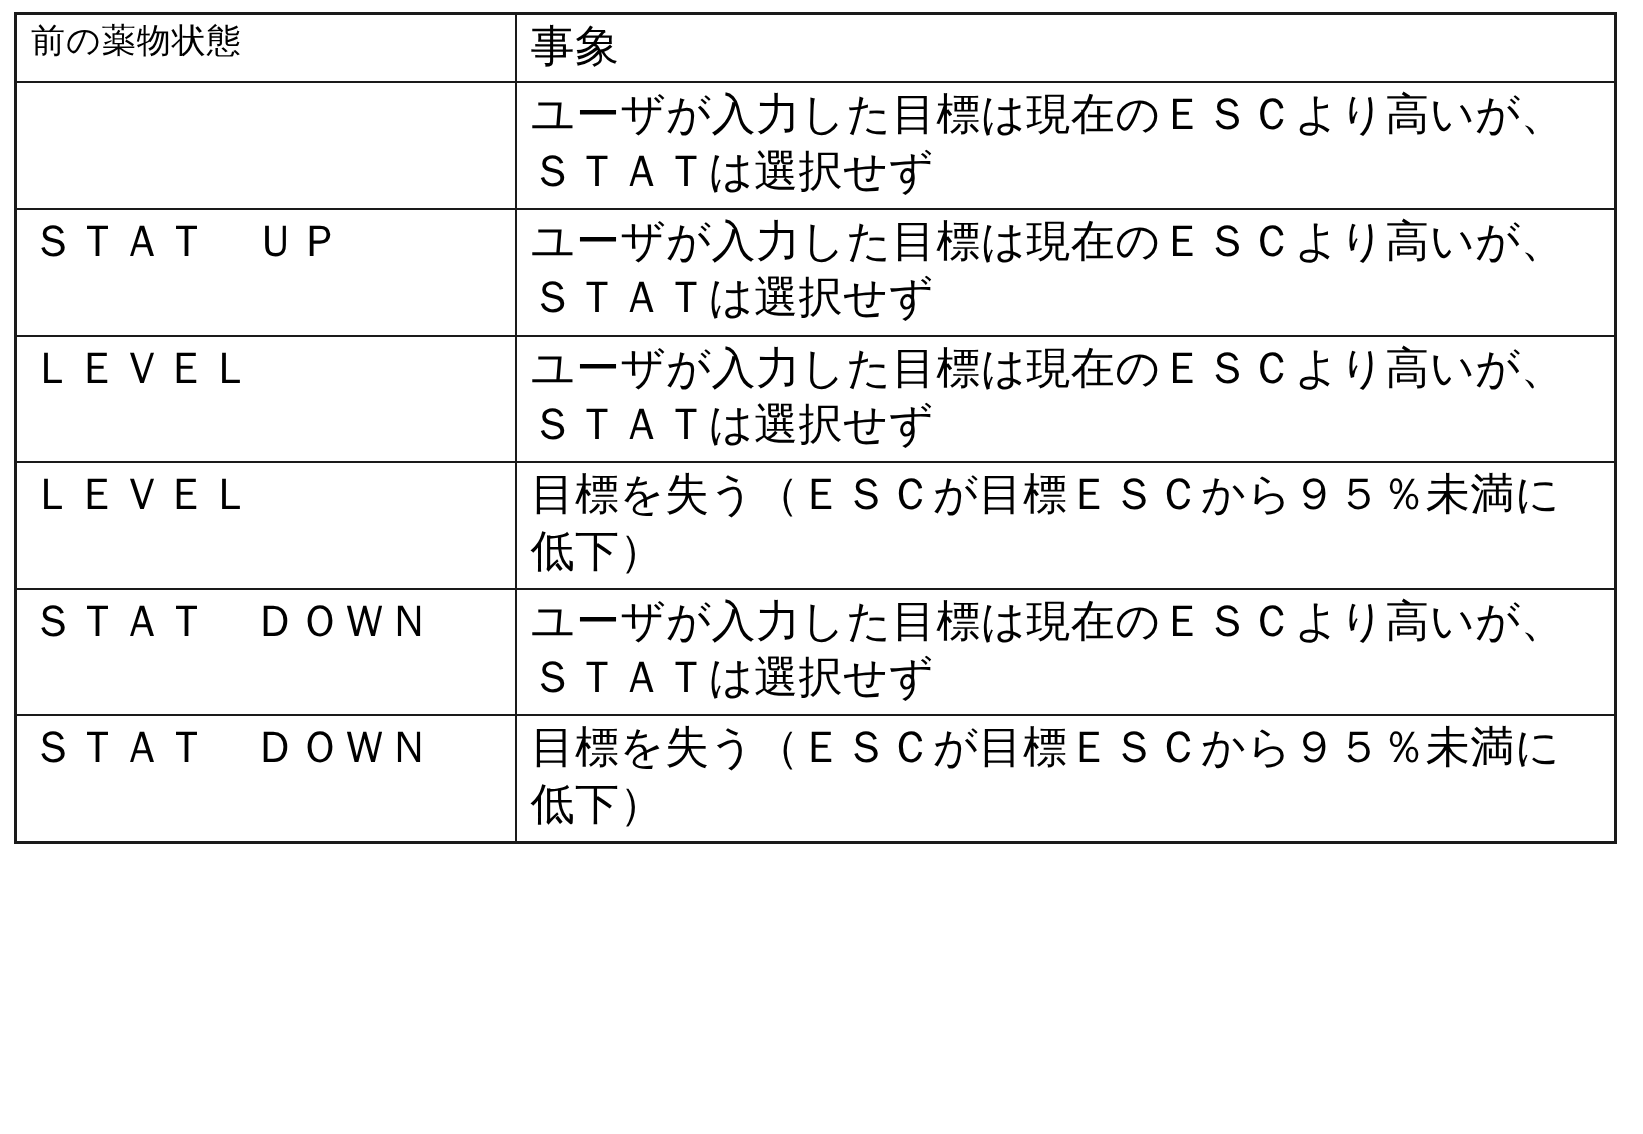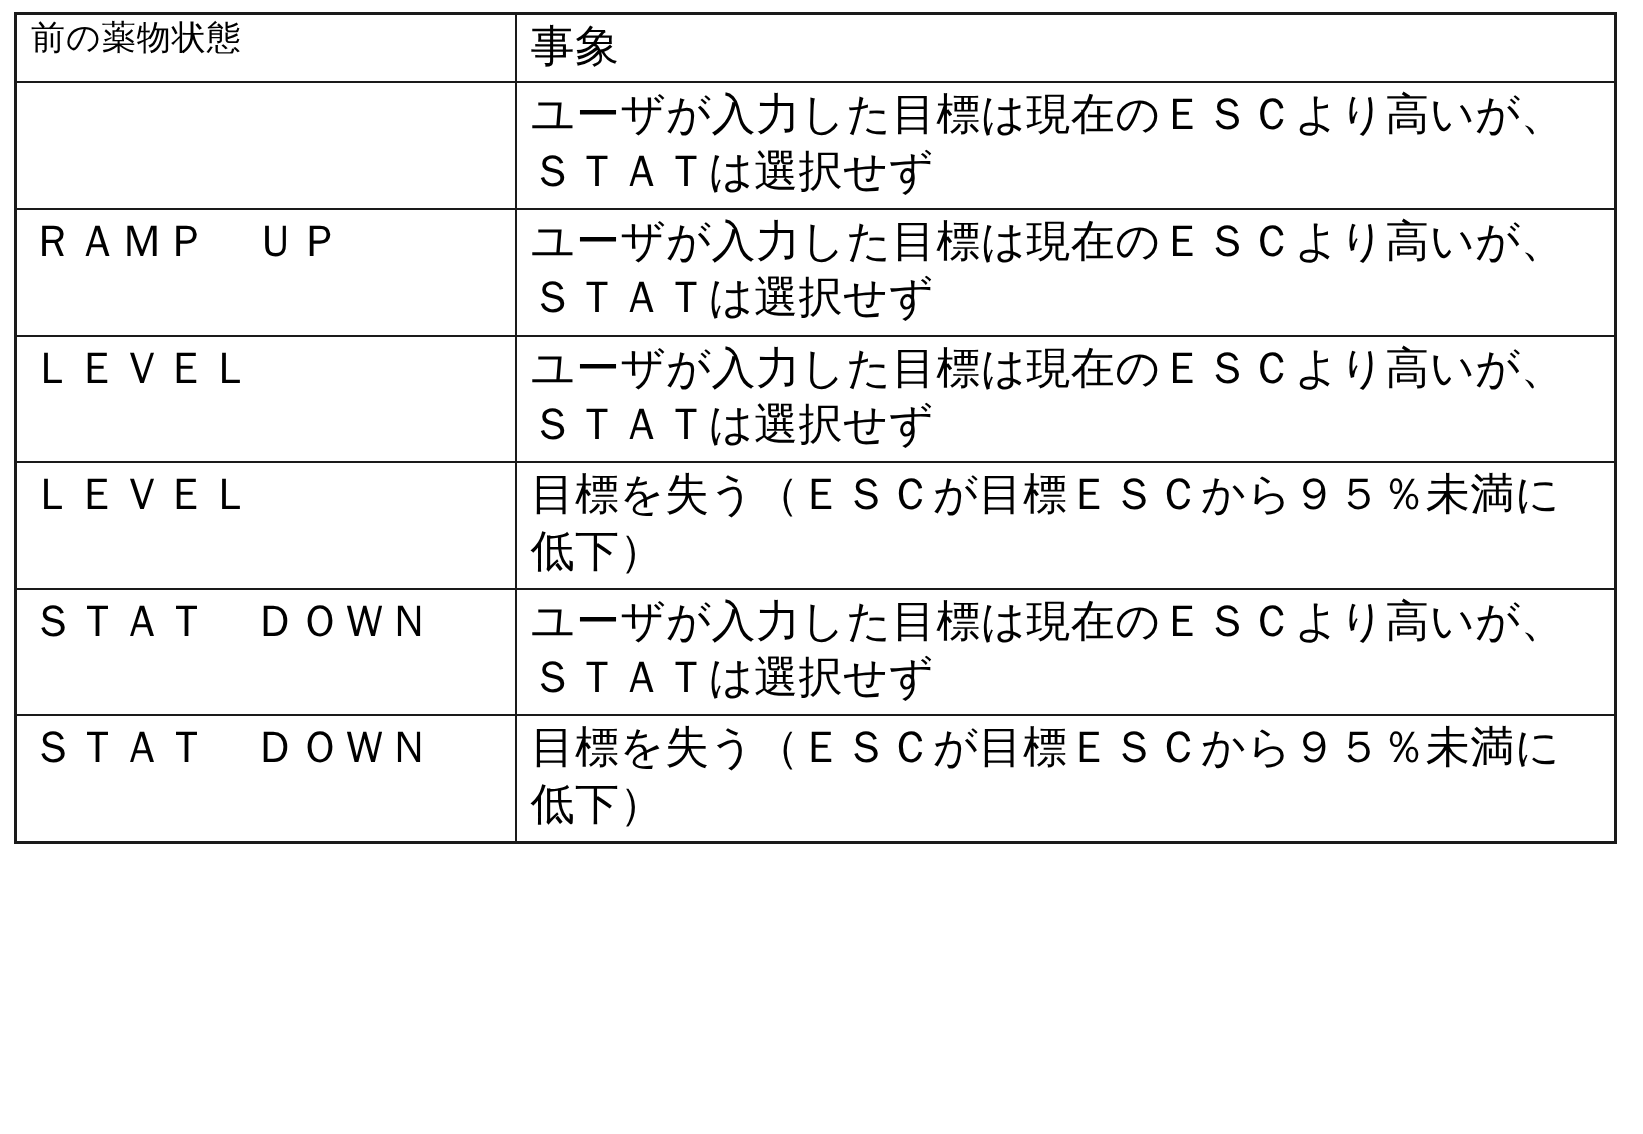--- a/index.html
+++ b/index.html
@@ -49,21 +49,20 @@
     font-size: 34px;
     letter-spacing: 0.3px;
     padding-left: 16px;
   }
   tr.header-row td {
     padding-bottom: 6px;
   }
   tr.header-row td.state-cell {
     letter-spacing: 1px;
     font-size: 34px;
-    font-family: Liberation Mono, monospace;
   }
 </style>
 </head>
 <body>
 
 <div class="page">
   <table class="doc-table">
     <colgroup>
       <col class="col-state">
       <col class="col-event">
@@ -71,21 +70,21 @@
     <tbody>
       <tr class="header-row">
         <td class="state-cell">前の薬物状態</td>
         <td class="event-cell">事象</td>
       </tr>
       <tr>
         <td class="state-cell"></td>
         <td class="event-cell">ユーザが入力した目標は現在のＥＳＣより高いが、ＳＴＡＴは選択せず</td>
       </tr>
       <tr>
-        <td class="state-cell">ＲＡＭＰ　ＵＰ</td>
+        <td class="state-cell">ＳＴＡＴ　ＵＰ</td>
         <td class="event-cell">ユーザが入力した目標は現在のＥＳＣより高いが、ＳＴＡＴは選択せず</td>
       </tr>
       <tr>
         <td class="state-cell">ＬＥＶＥＬ</td>
         <td class="event-cell">ユーザが入力した目標は現在のＥＳＣより高いが、ＳＴＡＴは選択せず</td>
       </tr>
       <tr>
         <td class="state-cell">ＬＥＶＥＬ</td>
         <td class="event-cell">目標を失う（ＥＳＣが目標ＥＳＣから９５％未満に低下）</td>
       </tr>

